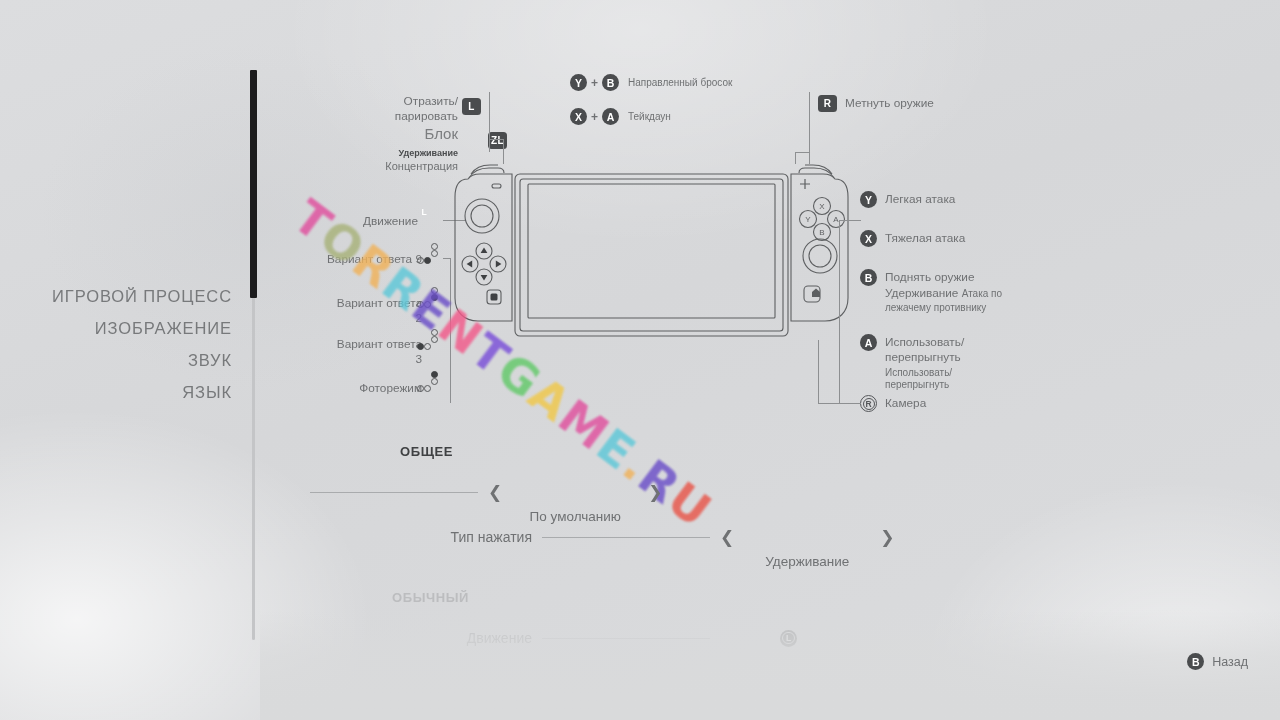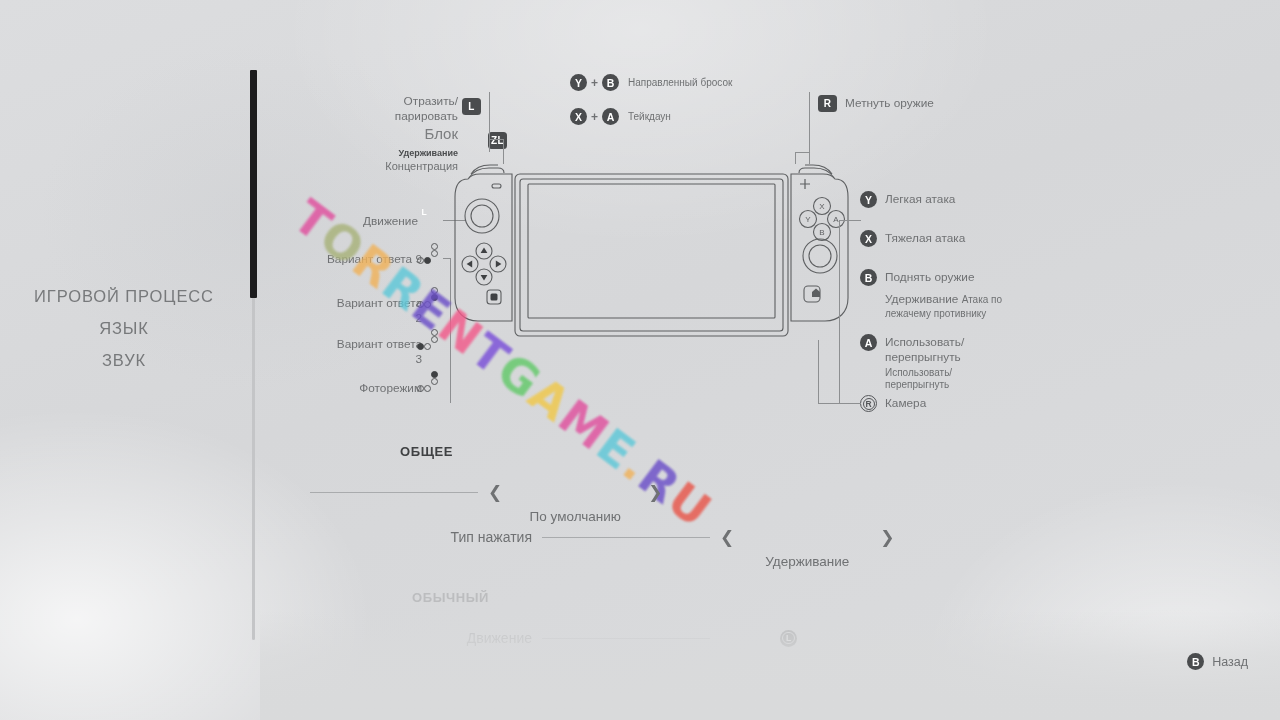--- a/index.html
+++ b/index.html
@@ -32,21 +32,21 @@
     width: 7px; height: 228px; background: #1c1c1d; border-radius: 1px;
   }
 
   
   #sidebar {
     position: absolute; left: 0; top: 278px; width: 232px;
     text-align: right;
   }
   .side-item {
     font-size: 16.5px; letter-spacing: .9px; color: #77797b;
-    padding: 0 0 0 16px; height: 32px; line-height: 32px; white-space: nowrap; text-align: center;
+    padding: 0 0 0 16px; height: 32px; line-height: 32px; white-space: nowrap;
   }
   .side-item.active { color: #1d1e1f; font-weight: bold; font-size: 13.5px; letter-spacing: .5px; }
   .side-item .lbl { vertical-align: middle; }
   .btn-badge {
     display: inline-flex; align-items: center; justify-content: center;
     width: 17px; height: 17px; border-radius: 50%;
     background: #3b3d3f; color: #fff; font-size: 10px; font-weight: bold;
     vertical-align: middle; margin-left: 7px;
     font-family: "Liberation Sans", sans-serif;
   }
@@ -154,24 +154,27 @@
 <div id="bg-texture"></div>
 
 <div id="scroll-track"></div>
 <div id="scroll-thumb"></div>
 
 <nav id="sidebar">
   <div class="side-item">
     <span class="lbl">ИГРОВОЙ ПРОЦЕСС</span>
   </div>
   <div class="side-item">
-    <span class="lbl">ЯЗЫК</span>
+    <span class="lbl">ИЗОБРАЖЕНИЕ</span>
   </div>
   <div class="side-item">
     <span class="lbl">ЗВУК</span>
+  </div>
+  <div class="side-item">
+    <span class="lbl">ЯЗЫК</span>
   </div>
 </nav>
 
 <div id="diagram">
 
   <div class="lbl-block r-align" style="left:300px; top:94px; width:158px;">
     <div class="main">Отразить/<br>парировать</div>
     <div class="sub" style="margin-top:2px">Блок</div>
     <div style="margin-top:1px">
       <span class="hold">Удерживание</span>
@@ -318,21 +321,21 @@
     <span class="rtxt">Легкая атака</span>
   </div>
   <div class="right-row" style="left:860px; top:230px;">
     <span class="cbadge">X</span>
     <span class="rtxt">Тяжелая атака</span>
   </div>
   <div class="right-row" style="left:860px; top:269px;">
     <span class="cbadge">B</span>
     <span class="rtxt">
       <span style="display:block">Поднять оружие</span>
-      <span style="display:block; margin-top:8px; line-height:1.15">
+      <span style="display:block; margin-top:2px; line-height:1.15">
         <span class="hold">Удерживание</span>
         <span style="font-size:10px">Атака по<br>лежачему противнику</span>
       </span>
     </span>
   </div>
   <div class="right-row" style="left:860px; top:334px;">
     <span class="cbadge">A</span>
     <span class="rtxt">
       <span style="display:block">Использовать/<br>перепрыгнуть</span>
       <span style="display:block; font-size:10px; margin-top:1px; line-height:1.2">Использовать/<br>перепрыгнуть</span>
@@ -384,21 +387,21 @@
   <div class="opt-row" style="left:300px; top:95px;">
     <span class="opt-label" style="width:232px;">Тип нажатия</span>
     <span class="opt-dash" style="width:168px; margin:0 10px;"></span>
     <span class="opt-ctrl">
       <span class="chev">❮</span>
       <span class="opt-value">Удерживание</span>
       <span class="chev">❯</span>
     </span>
   </div>
 
-  <div class="sec-head faded" style="left:412px; top:160px;">ОБЫЧНЫЙ</div>
+  <div class="sec-head faded" style="left:392px; top:160px;">ОБЫЧНЫЙ</div>
 
   <div class="opt-row" style="left:300px; top:196px; opacity:.22;">
     <span class="opt-label" style="width:232px;">Движение</span>
     <span class="opt-dash" style="width:168px; margin:0 10px;"></span>
     <span class="opt-ctrl">
       <span class="stick-icon" style="margin-left:60px">
         <span class="outer"></span>
           <span class="mid"></span>
           <span class="ltr">L</span>
       </span>

